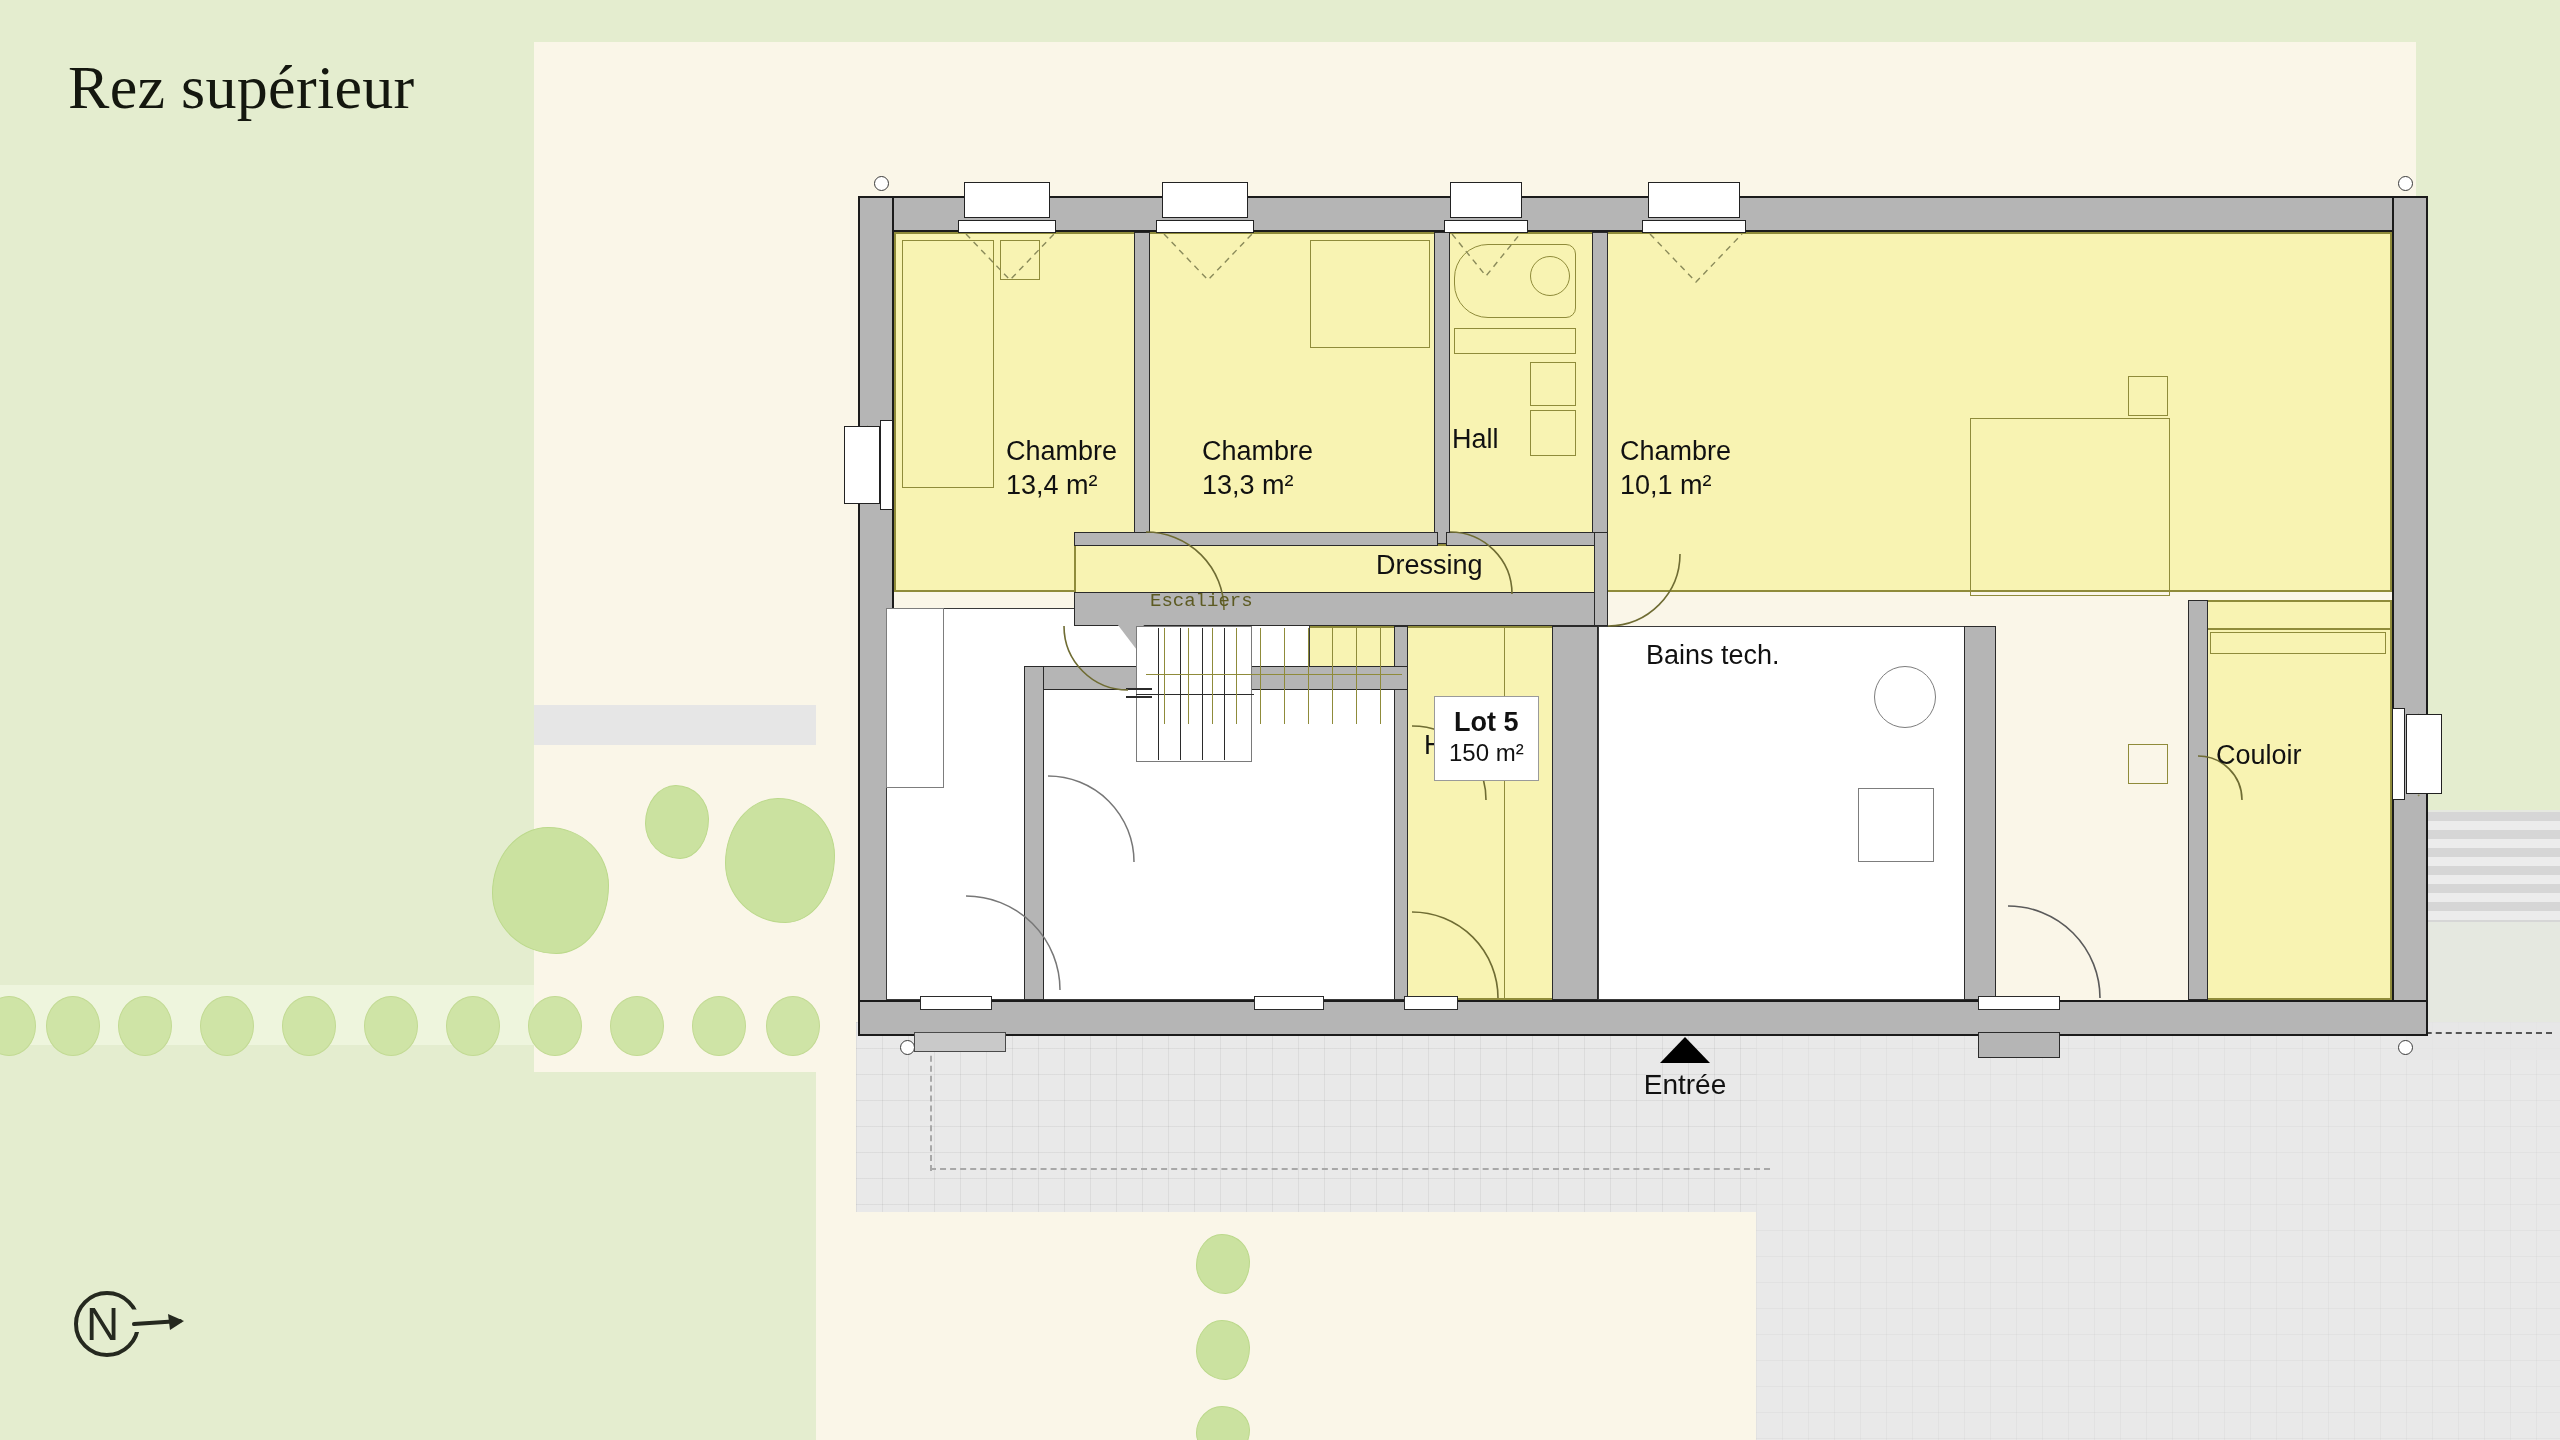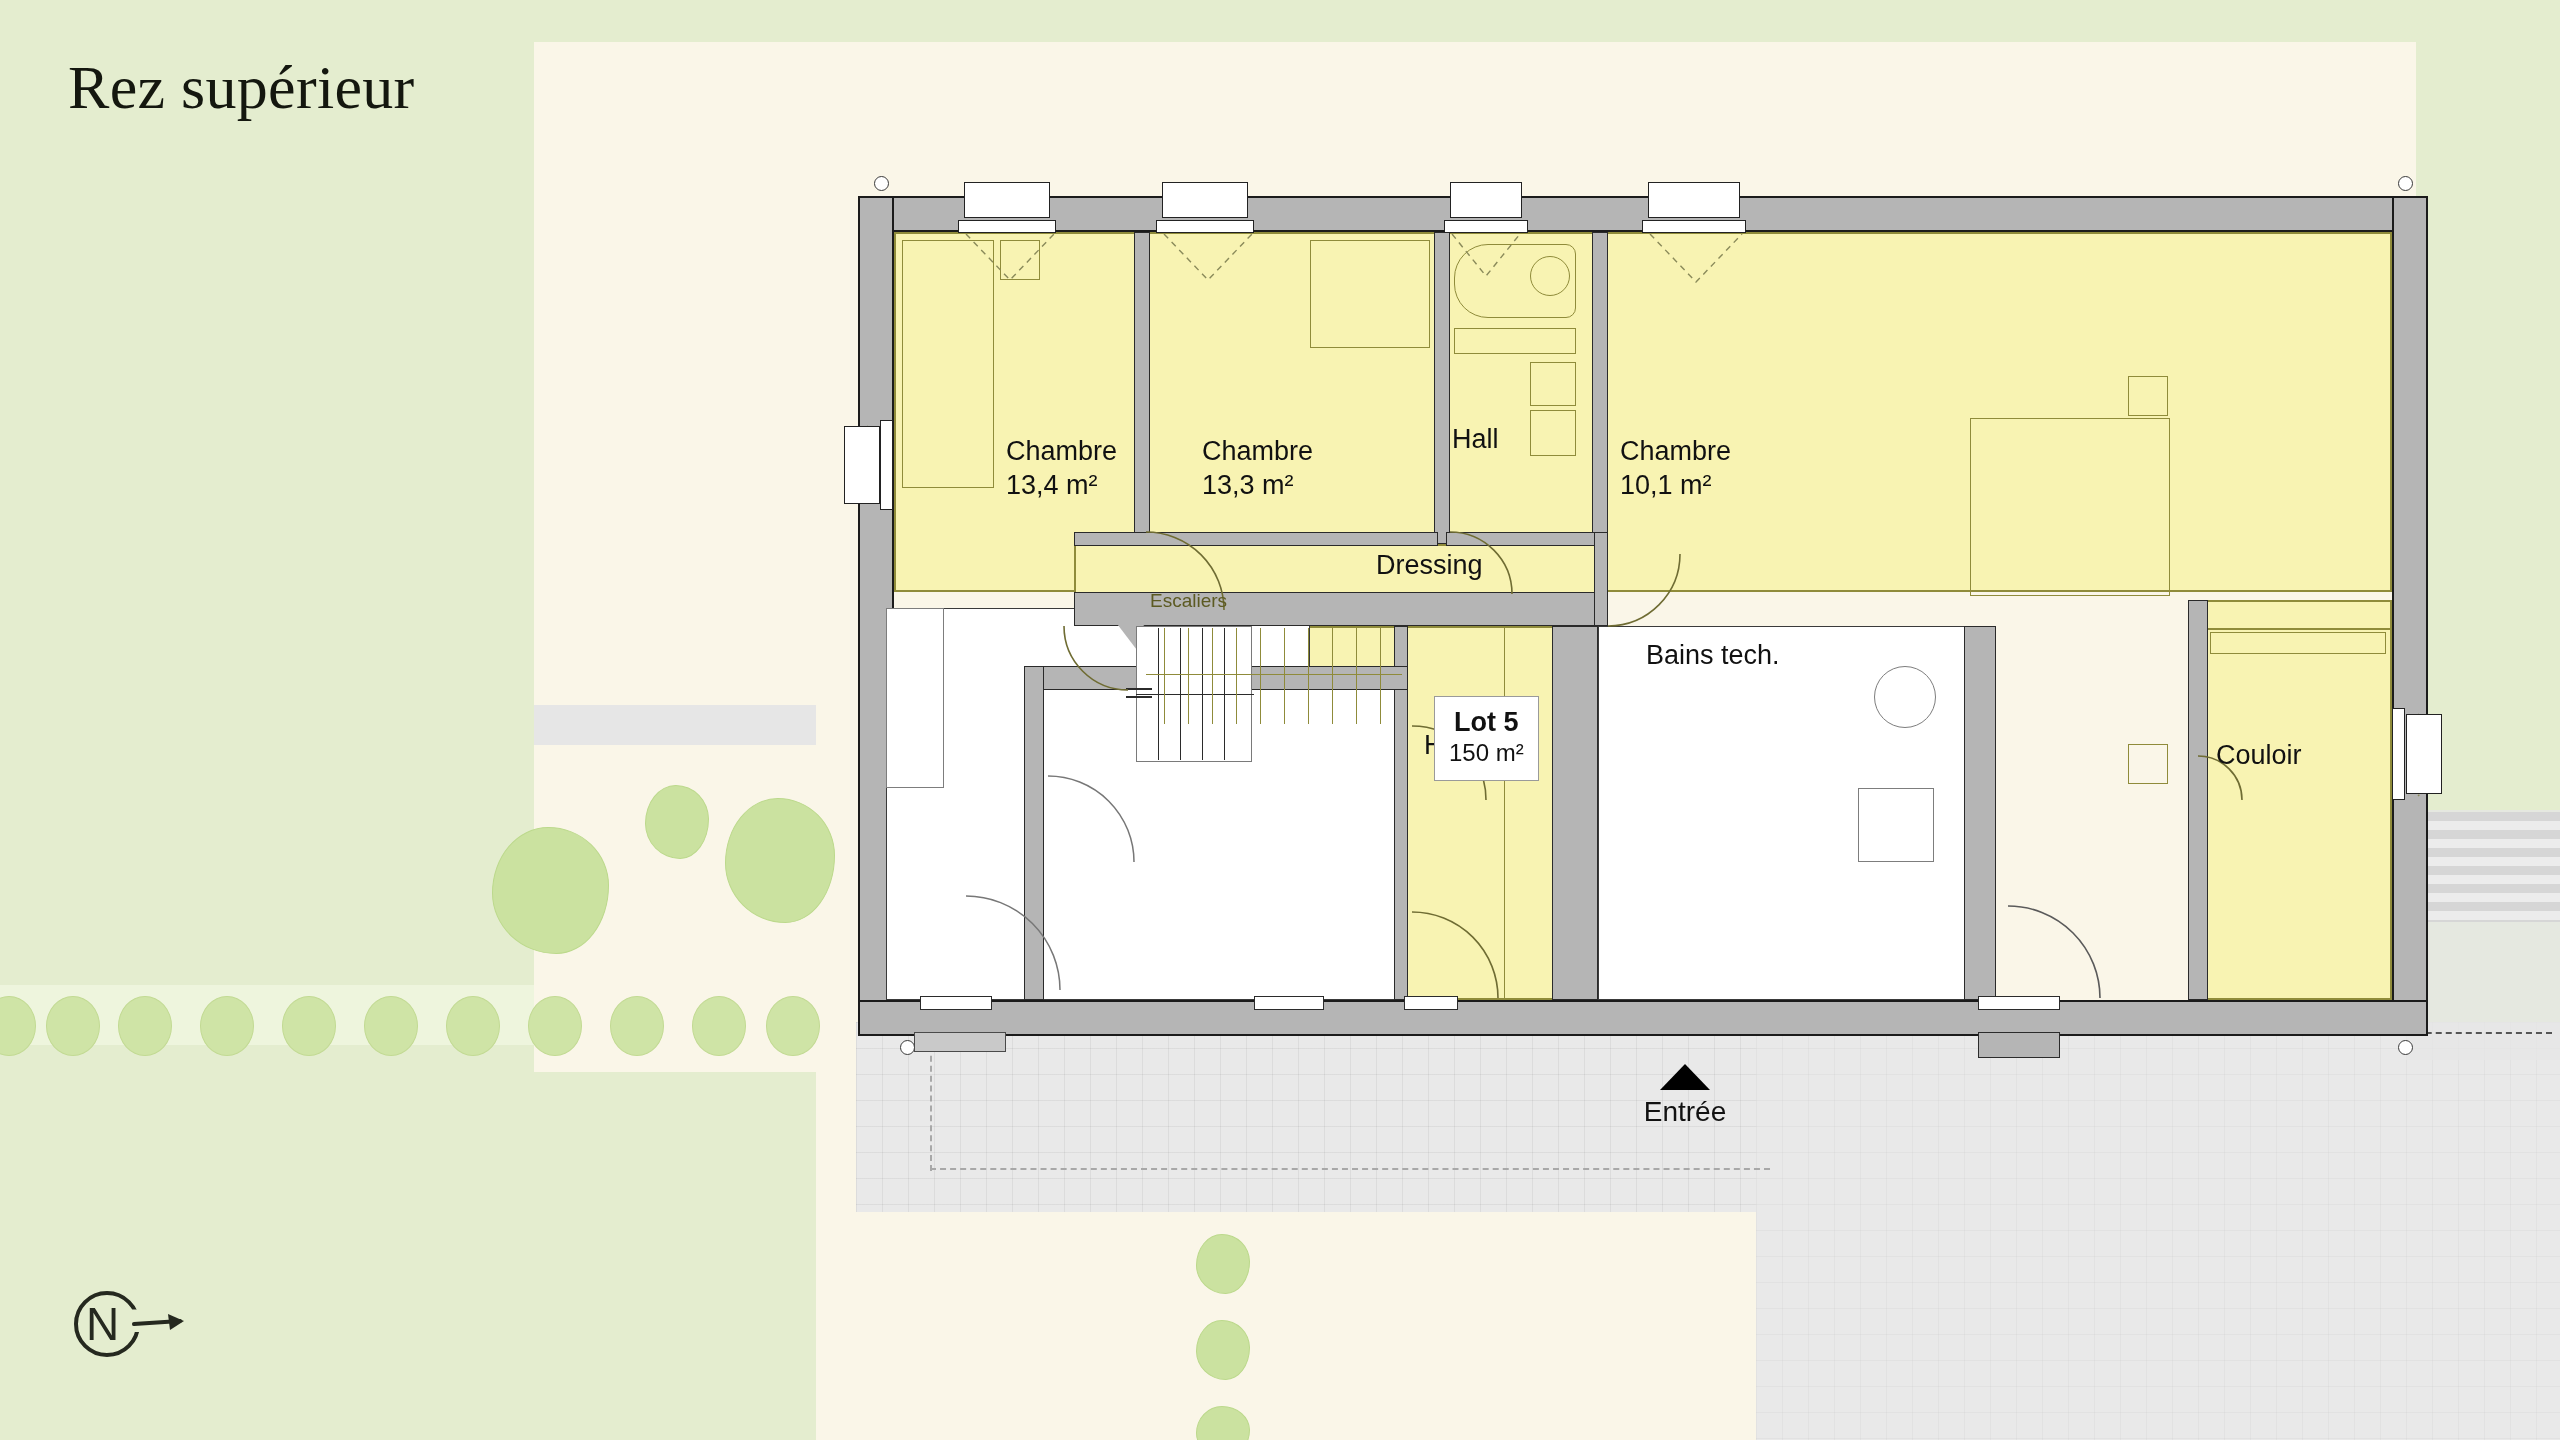--- a/index.html
+++ b/index.html
@@ -73,21 +73,21 @@
   .room.white-thin{background:#ffffff;border:1.2px solid #7a7a7a;}
 
   .label{
     position:absolute;color:#111;
     font-size:27px;line-height:34px;white-space:nowrap;
     font-family:"Liberation Sans",sans-serif;
   }
   .label .area{display:block;}
   .label-sm{
     position:absolute;color:#5c5a22;font-size:19px;white-space:nowrap;
-    font-family:Liberation Sans, sans-serif;
+    font-family:Liberation Mono, monospace;
   }
 
   
   .furn{position:absolute;box-sizing:border-box;border:1.4px solid #8f8b3a;background:transparent;}
   .furn-w{position:absolute;box-sizing:border-box;border:1.3px solid #7d7d7d;background:transparent;}
   .tub{border-radius:34px 10px 10px 34px;}
 
   
   .window{position:absolute;background:#ffffff;border:1.6px solid #222;box-sizing:border-box;}
   .win-bar{position:absolute;background:#fff;border:1.4px solid #222;box-sizing:border-box;}
@@ -345,21 +345,21 @@
     <span>Couloir</span>
   </div>
 
   <div id="lot-badge" style="left:576px;top:500px;">
     <span class="lot-name">Lot 5</span>
     <span class="lot-area">150 m²</span>
   </div>
 
 </div>
 
-<div id="entrance" style="left:1600px;top:1064px;width:170px;">
+<div id="entrance" style="left:1600px;top:1037px;width:170px;">
   <div class="tri"></div>
   <div class="etxt">Entrée</div>
 </div>
 
 <div id="compass">
   <div class="ring"></div>
   <div class="nletter">N</div>
   <svg class="arrow" viewBox="0 0 60 22" fill="none">
     <path d="M2 12 L48 9" stroke="#25291f" stroke-width="4" stroke-linecap="round"></path>
     <path d="M36 2 L52 9 L38 18 Z" fill="#25291f"></path>

